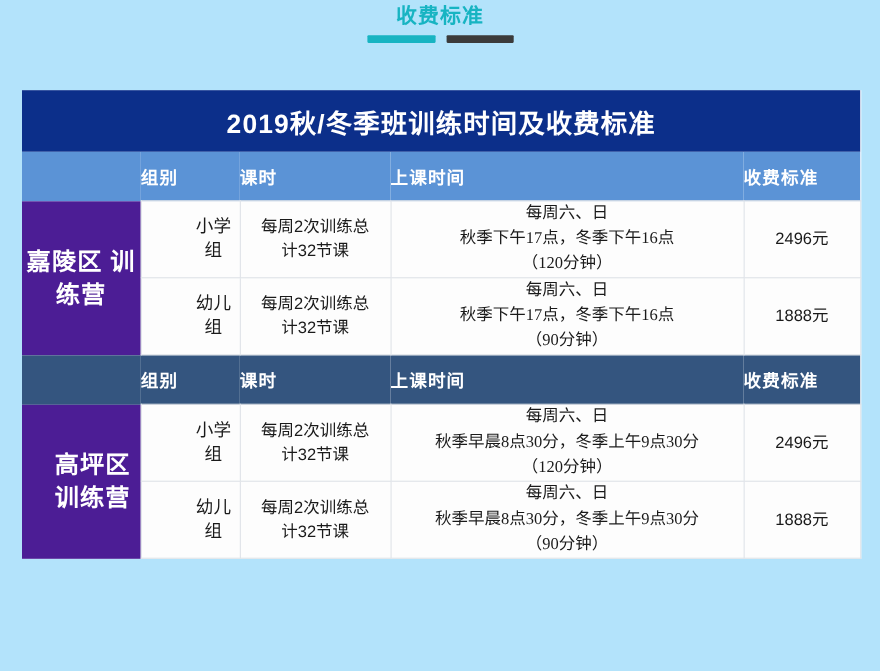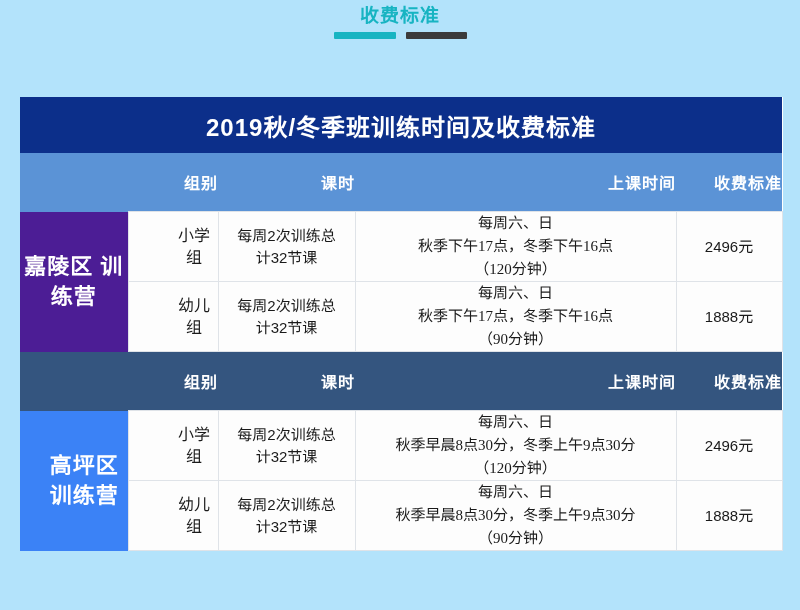--- a/index.html
+++ b/index.html
@@ -61,21 +61,20 @@
 
   
   .fee-table {
     position: absolute;
     left: 20px;
     top: 82px;
     width: 762px;
     border-collapse: collapse;
     table-layout: fixed;
     background: #ffffff;
-    margin-top: 15px;
   }
   .fee-table td {
     padding: 0;
     vertical-align: middle;
   }
 
   .banner-cell {
     background: #0c2f8a;
     color: #ffffff;
     text-align: center;
@@ -89,28 +88,28 @@
   .group-label {
     color: #ffffff;
     font-size: 22px;
     font-weight: bold;
     text-align: center;
     line-height: 30px;
     letter-spacing: 1px;
     padding: 0 2px;
   }
   .group-label.sec-a { background: #4c1d95; }
-  .group-label.sec-b { background: #3b82f6; padding-left: 21px; }
+  .group-label.sec-b { background: #4c1d95; padding-left: 21px; }
 
   .col-head {
     color: #ffffff;
     font-size: 16px;
     font-weight: bold;
-    text-align: right;
-    height: 58px;
+    text-align: left;
+    height: 44px;
     letter-spacing: 1px;
   }
   .col-head.sec-a { background: #5b93d6; }
   .col-head.sec-b { background: #34557f; }
 
   .data-cell {
     background: #fdfdfd;
     color: #1a1a1a;
     font-size: 15px;
     text-align: center;

